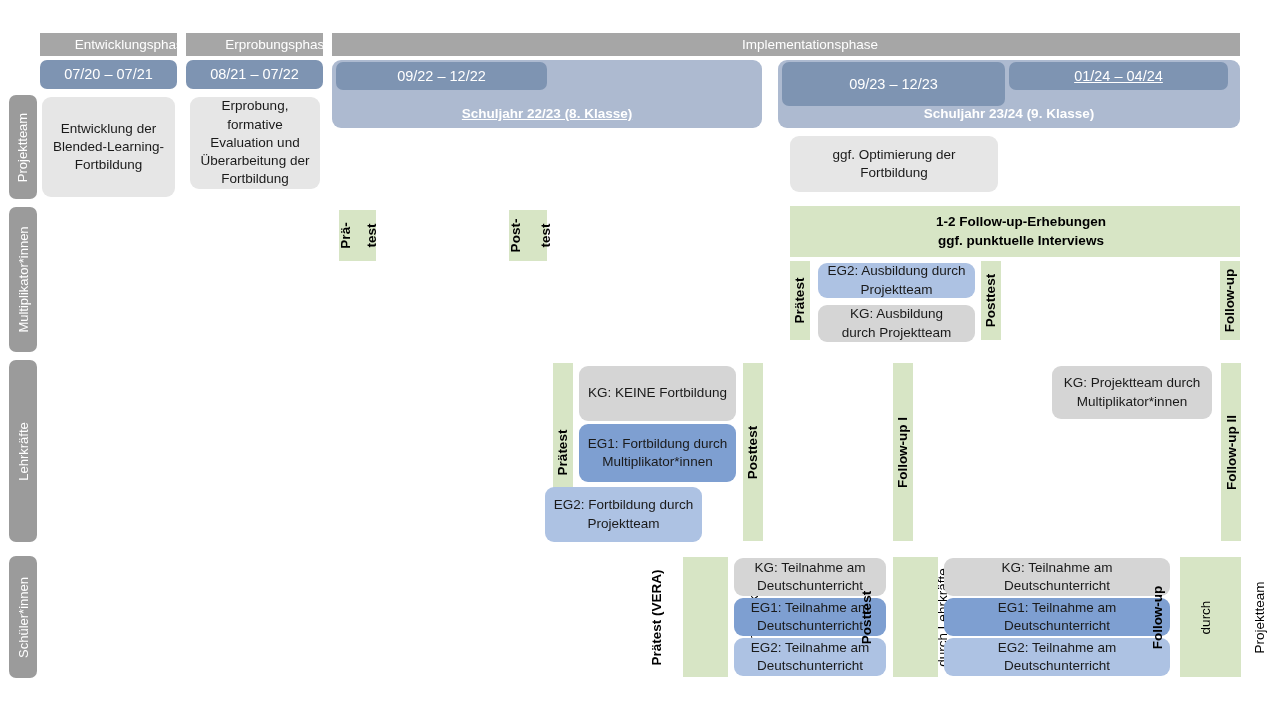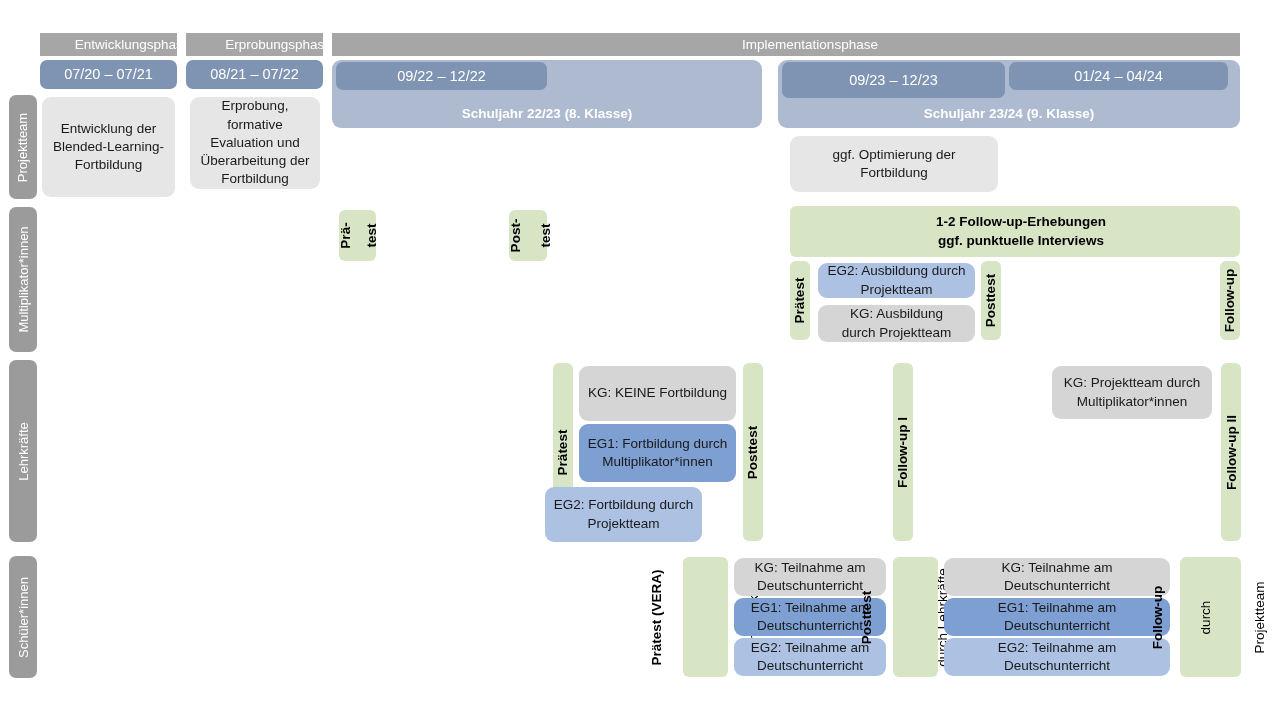--- a/index.html
+++ b/index.html
@@ -37,21 +37,21 @@
     transform:rotate(-90deg);white-space:nowrap;display:block;
   }
 
   
   .grey-box{background:#e6e6e6;color:#1a1a1a;border-radius:9px;font-size:13.5px;line-height:1.35;}
   .grey-box-d{background:#d5d5d5;color:#1a1a1a;border-radius:9px;font-size:13.5px;line-height:1.35;}
   .eg1-box{background:#7e9fd1;color:#1a1a1a;border-radius:9px;font-size:13.5px;line-height:1.35;}
   .eg2-box{background:#adc2e3;color:#1a1a1a;border-radius:9px;font-size:13.5px;line-height:1.35;}
 
   
-  .green-band{background:#d7e5c5;color:#000000;border-radius:6px;font-size:13.5px;padding-left:12px;}
+  .green-band{background:#d7e5c5;color:#000000;border-radius:0;font-size:13.5px;padding-left:12px;}
   .green-band.hlabel{font-weight:bold;line-height:1.4;}
   .vlabel{position:absolute;left:0;top:0;width:100%;height:100%;display:flex;align-items:center;justify-content:center;}
   .vlabel .vtxt{transform:rotate(-90deg);white-space:nowrap;display:block;font-size:13.5px;}
   .vlabel .vtxt.b{font-weight:bold;}
   .vpair{position:absolute;left:0;top:0;width:100%;height:100%;display:flex;align-items:center;justify-content:center;gap:0px;}
   .vpair .col{display:flex;align-items:center;justify-content:center;height:100%;}
   .vpair .vtxt{transform:rotate(-90deg);white-space:nowrap;display:block;font-size:13.5px;}
   .vpair .vtxt.b{font-weight:bold;}
 
   .footer{
@@ -60,28 +60,28 @@
 </style>
 </head>
 <body>
 
 <div id="stage">
 
   <div class="box phase-head" style="left:40px;top:33px;width:137px;height:23px;">Entwicklungsphase</div>
   <div class="box phase-head" style="left:186px;top:33px;width:137px;height:23px;">Erprobungsphase</div>
   <div class="box phase-head" style="left:332px;top:33px;width:908px;height:23px;">Implementationsphase</div>
 
-  <div class="box year-band" style="left:332px;top:60px;width:430px;height:68px;">Schuljahr 22/23 (8. Klasse)</div>
+  <div class="box year-band" style="left:332px;top:60px;width:430px;height:68px;text-decoration:underline;">Schuljahr 22/23 (8. Klasse)</div>
   <div class="box year-band" style="left:778px;top:60px;width:462px;height:68px;">Schuljahr 23/24 (9. Klasse)</div>
 
   <div class="box date-chip" style="left:40px;top:60px;width:137px;height:29px;">07/20 – 07/21</div>
   <div class="box date-chip" style="left:186px;top:60px;width:137px;height:29px;">08/21 – 07/22</div>
   <div class="box date-chip" style="left:336px;top:62px;width:211px;height:28px;">09/22 – 12/22</div>
-  <div class="box date-chip" style="left:782px;top:62px;width:223px;height:36px;">09/23 – 12/23</div>
-  <div class="box date-chip" style="left:1009px;top:62px;width:219px;height:28px;">01/24 – 04/24</div>
+  <div class="box date-chip" style="left:782px;top:62px;width:223px;height:44px;">09/23 – 12/23</div>
+  <div class="box date-chip" style="left:1009px;top:62px;width:219px;height:28px;text-decoration:underline;">01/24 – 04/24</div>
 
   <div class="box row-label" style="left:9px;top:95px;width:28px;height:104px;">
     <span>Projektteam</span>
   </div>
   <div class="box row-label" style="left:9px;top:207px;width:28px;height:145px;">
     <span>Multiplikator*innen</span>
   </div>
   <div class="box row-label" style="left:9px;top:360px;width:28px;height:182px;">
     <span>Lehrkräfte</span>
   </div>

